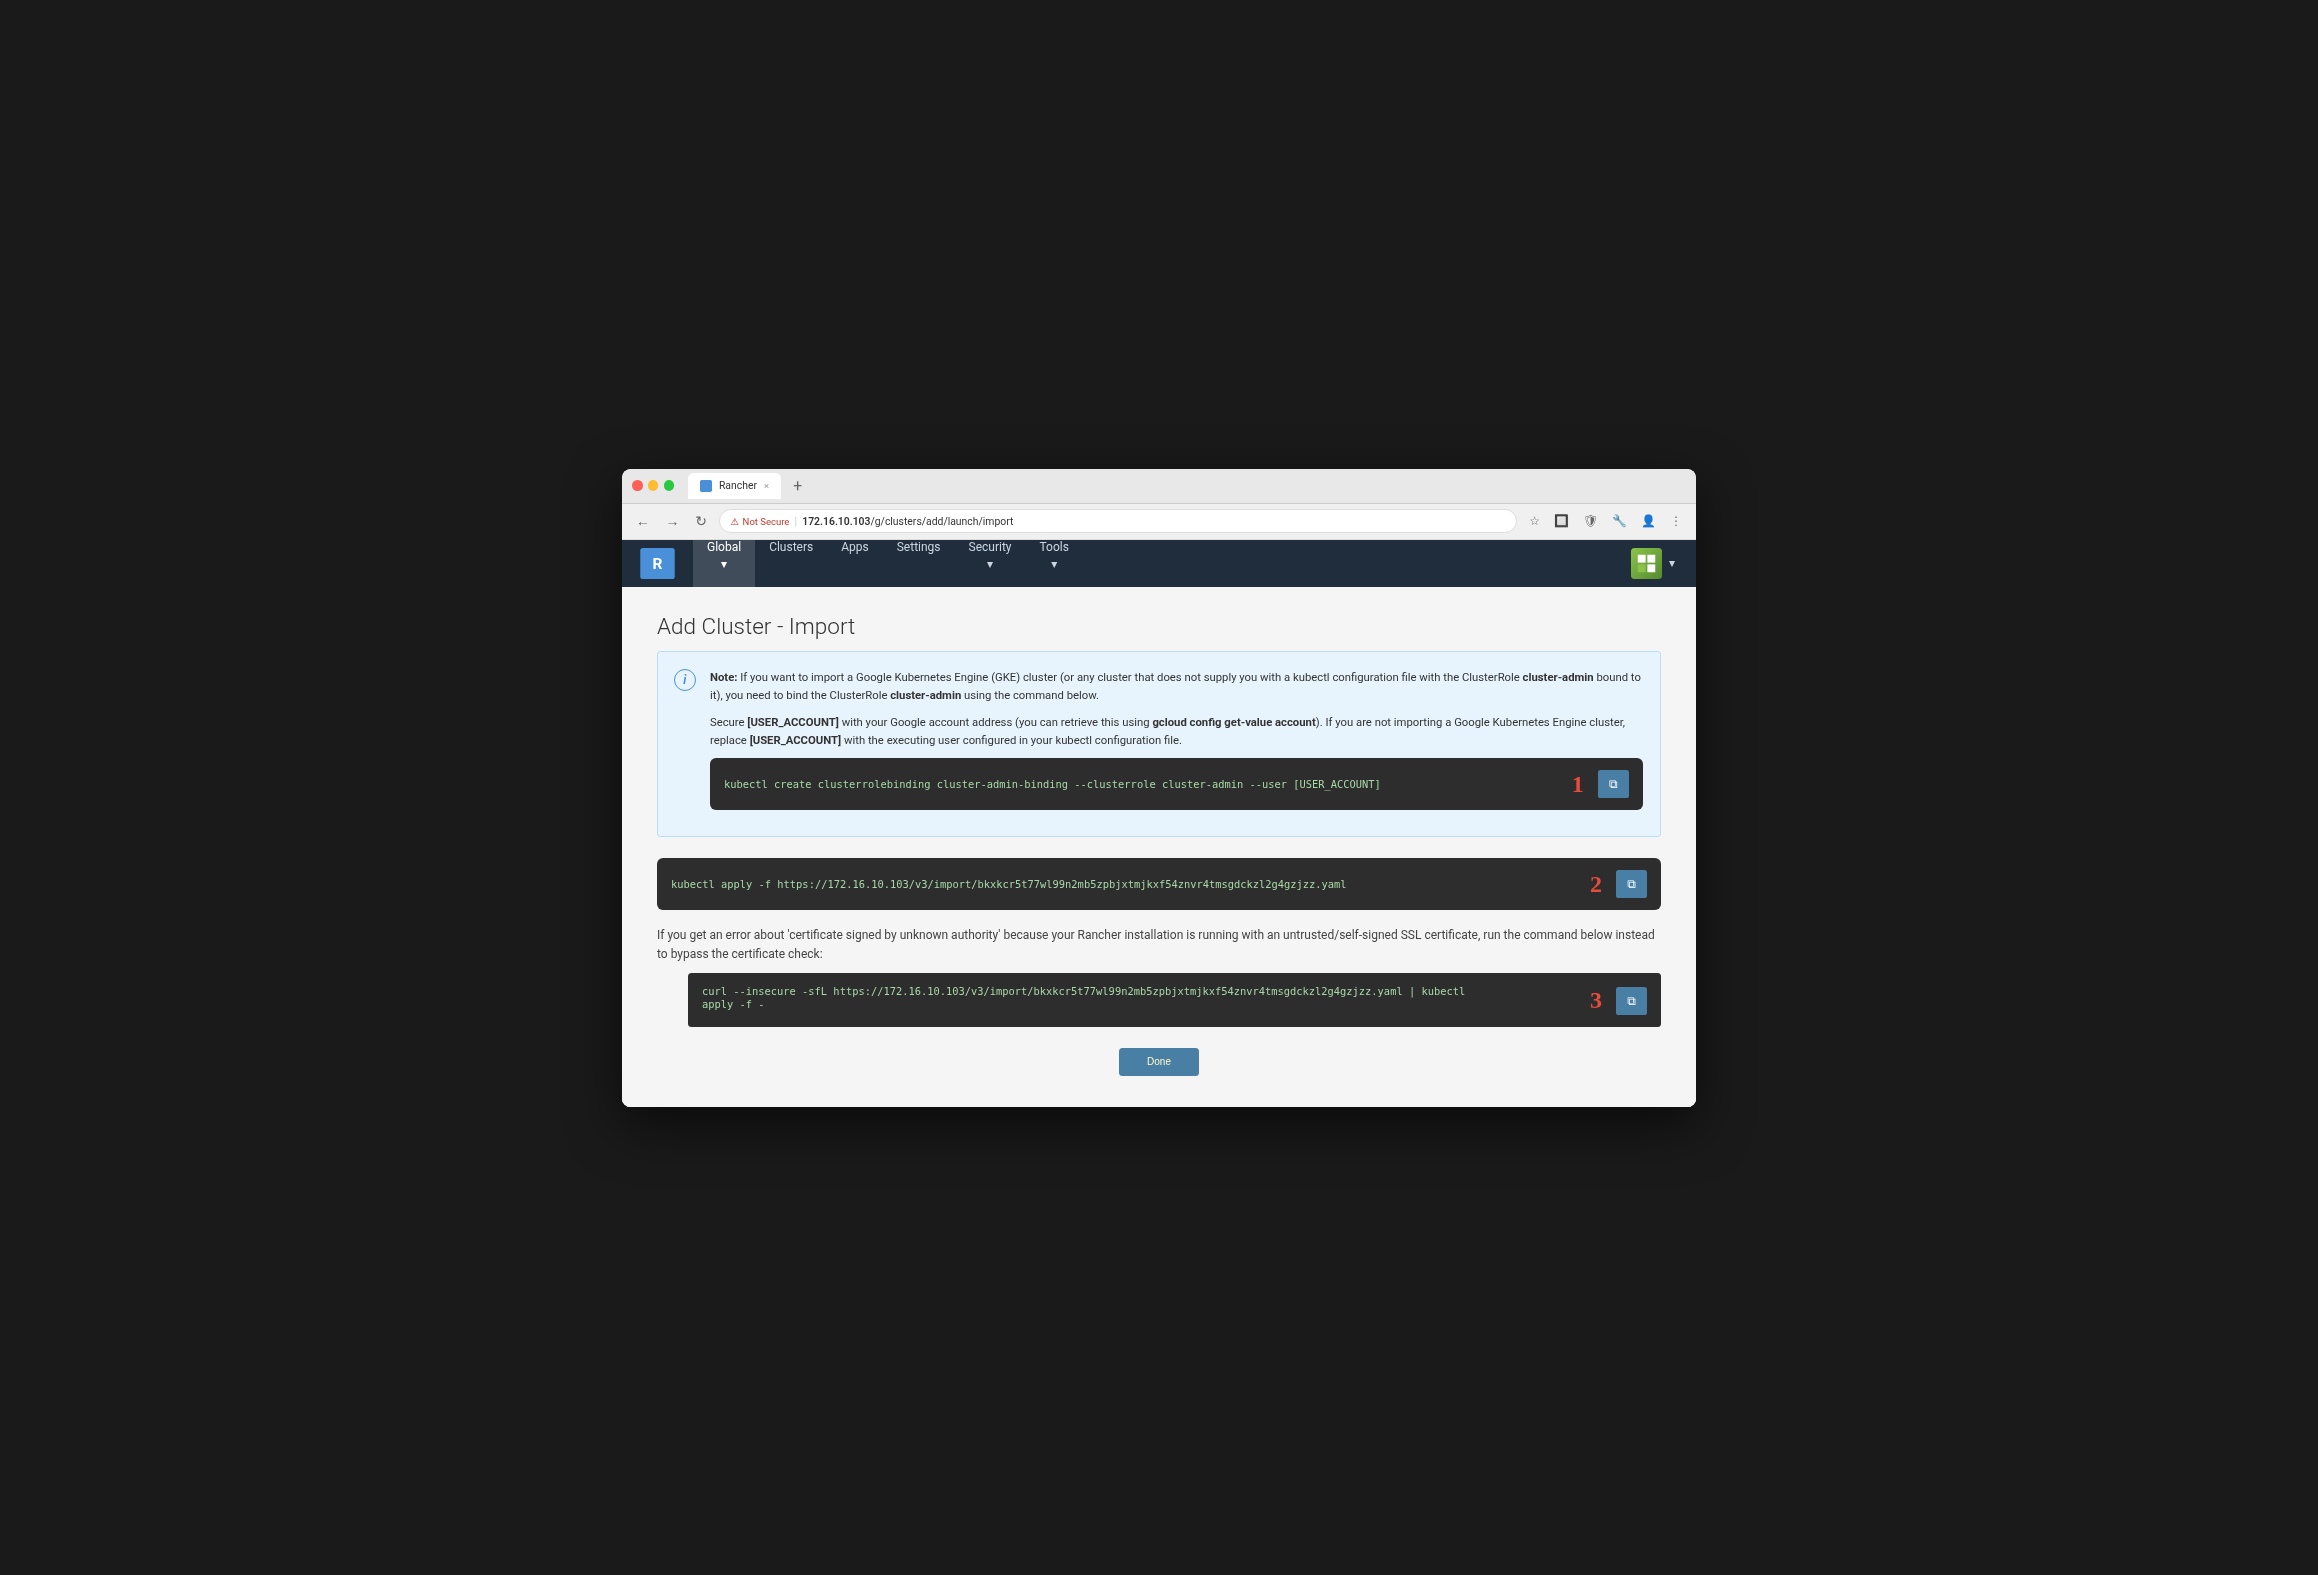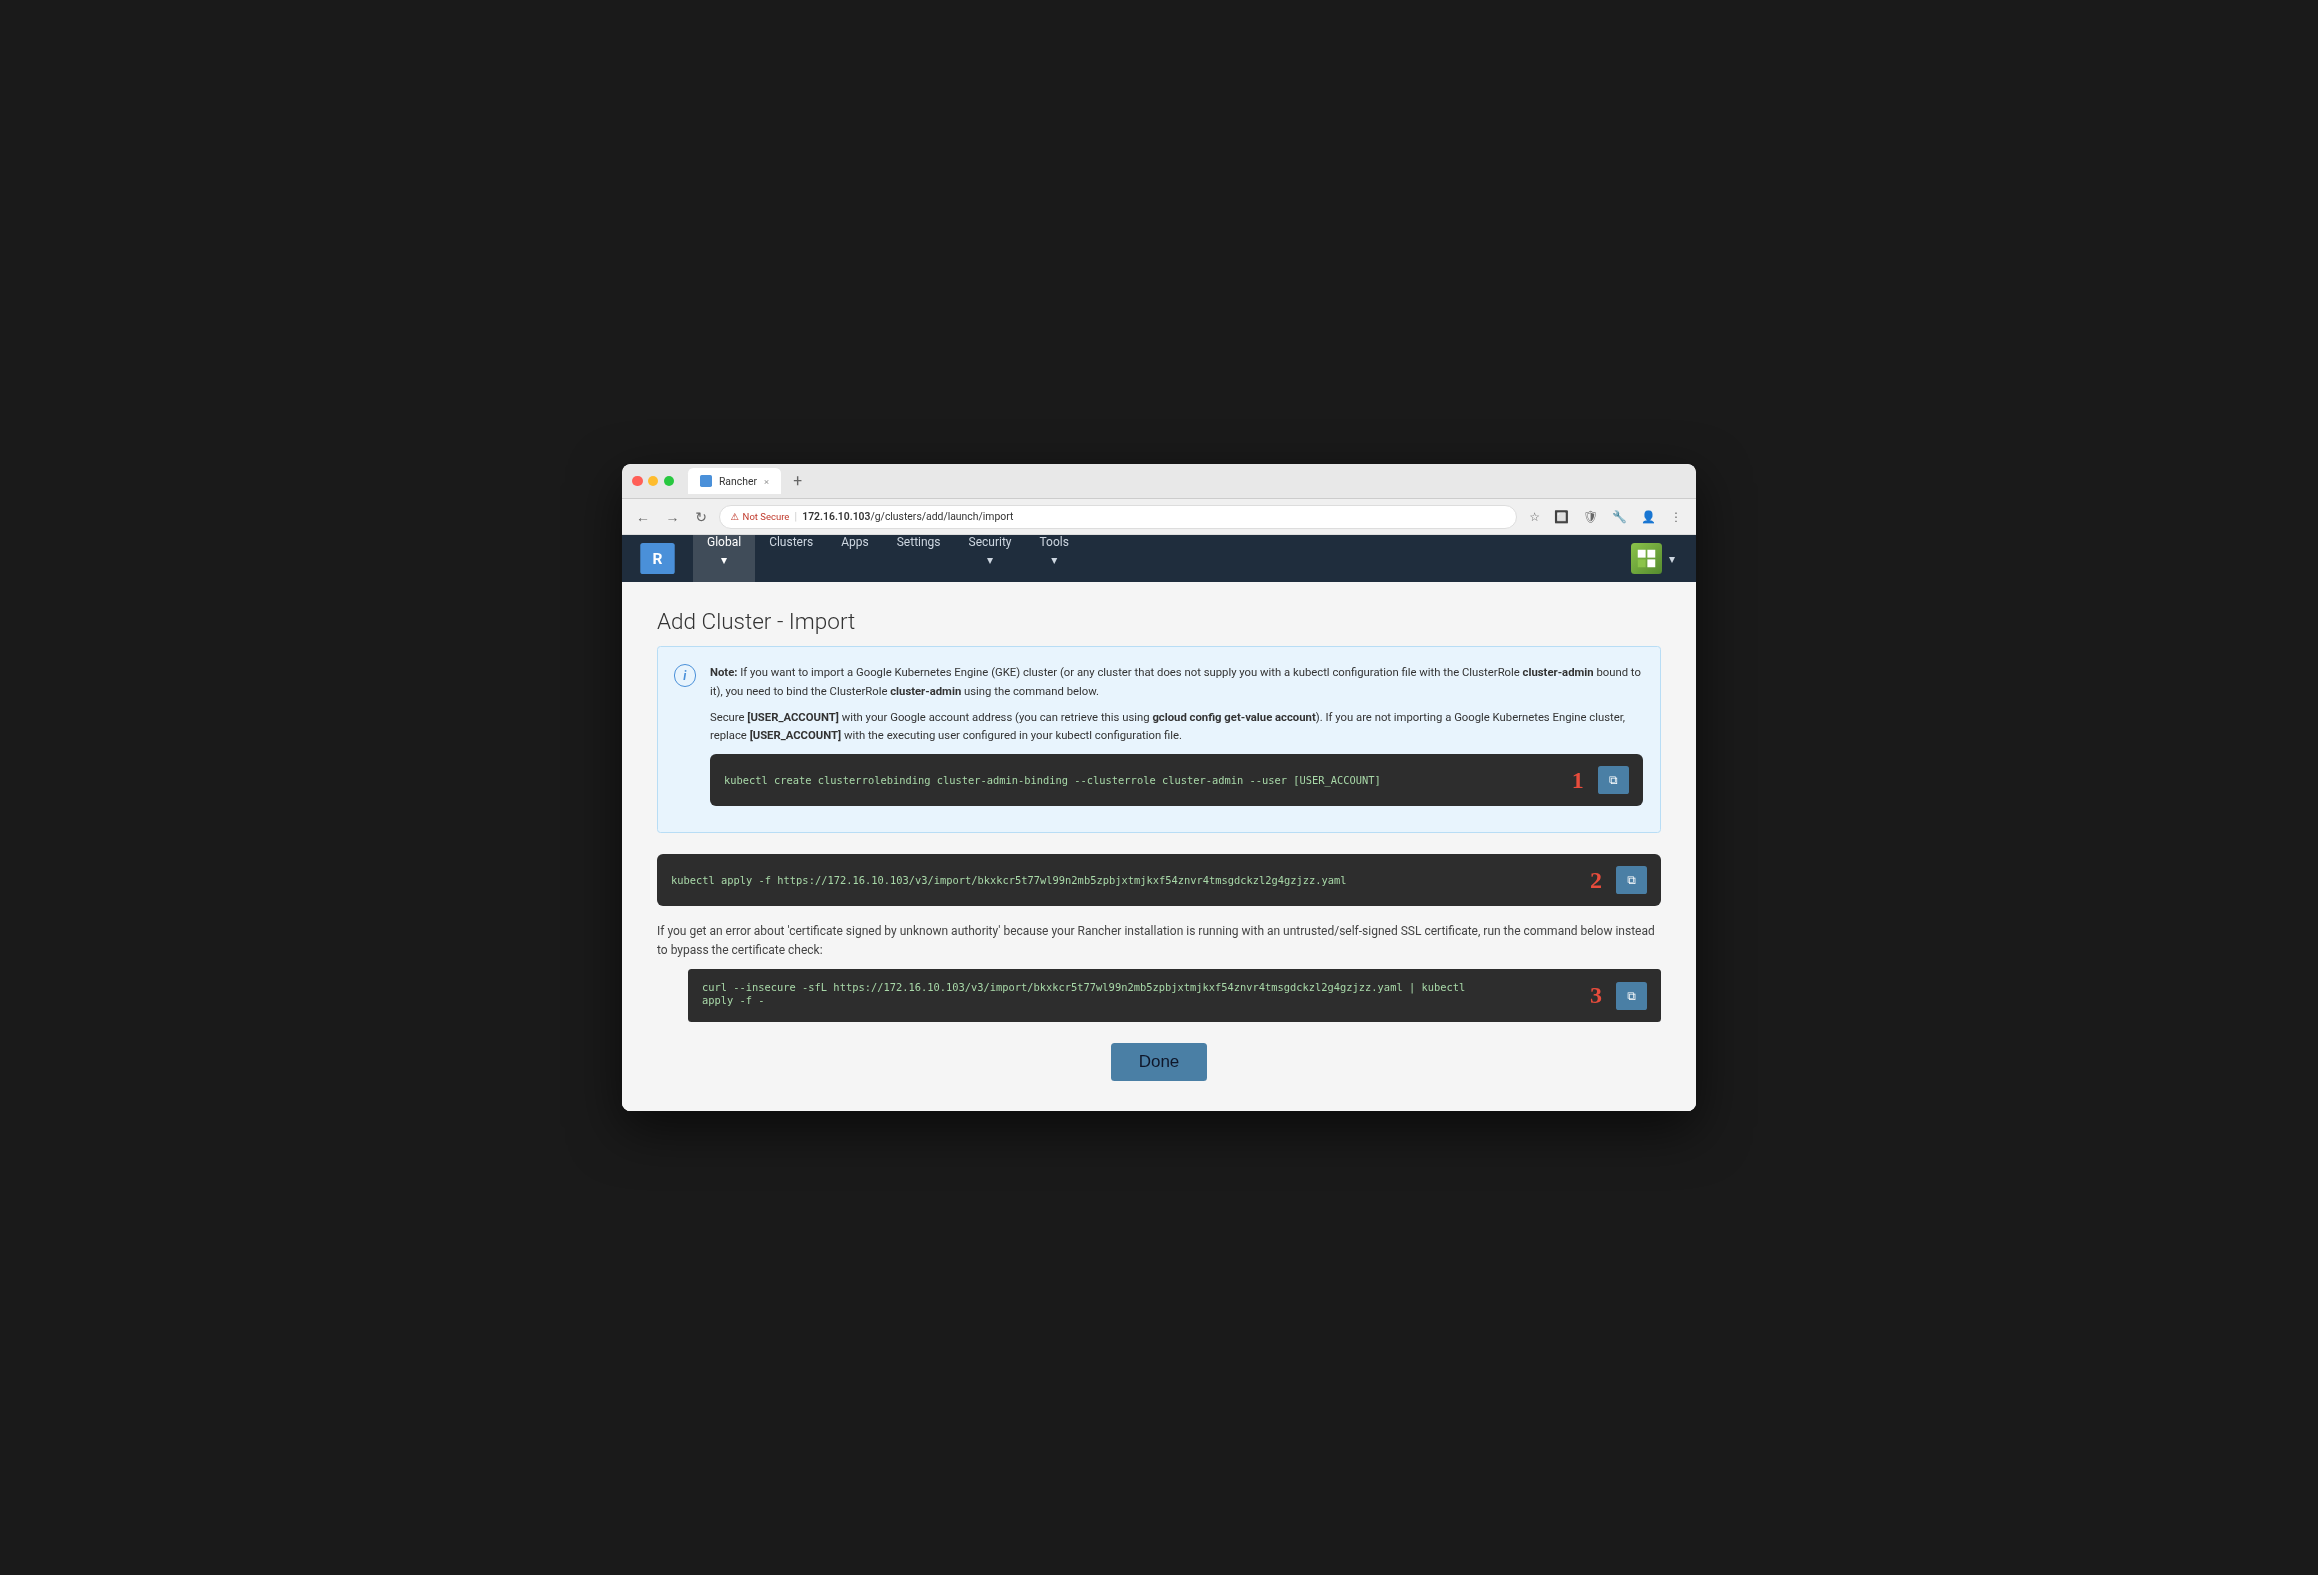--- a/index.html
+++ b/index.html
@@ -282,25 +282,25 @@
     .section-text {
       font-size: 12px;
       color: #444;
       margin: 15.6px 0 8.7px;
       line-height: 1.6;
     }
     .done-btn {
       display: block;
       margin: 21px auto 4px;
       background: #4a7fa5;
-      color: #0f172a;
+      color: #fef9c3;
       border: none;
       border-radius: 3.5px;
       padding: 8.7px 28px;
-      font-size: 17px;
+      font-size: 10px;
       cursor: pointer;
     }
   </style>
 </head>
 <body>
 
 <div class="browser-window">
 
   <div class="title-bar">
     <div class="traffic-lights">

